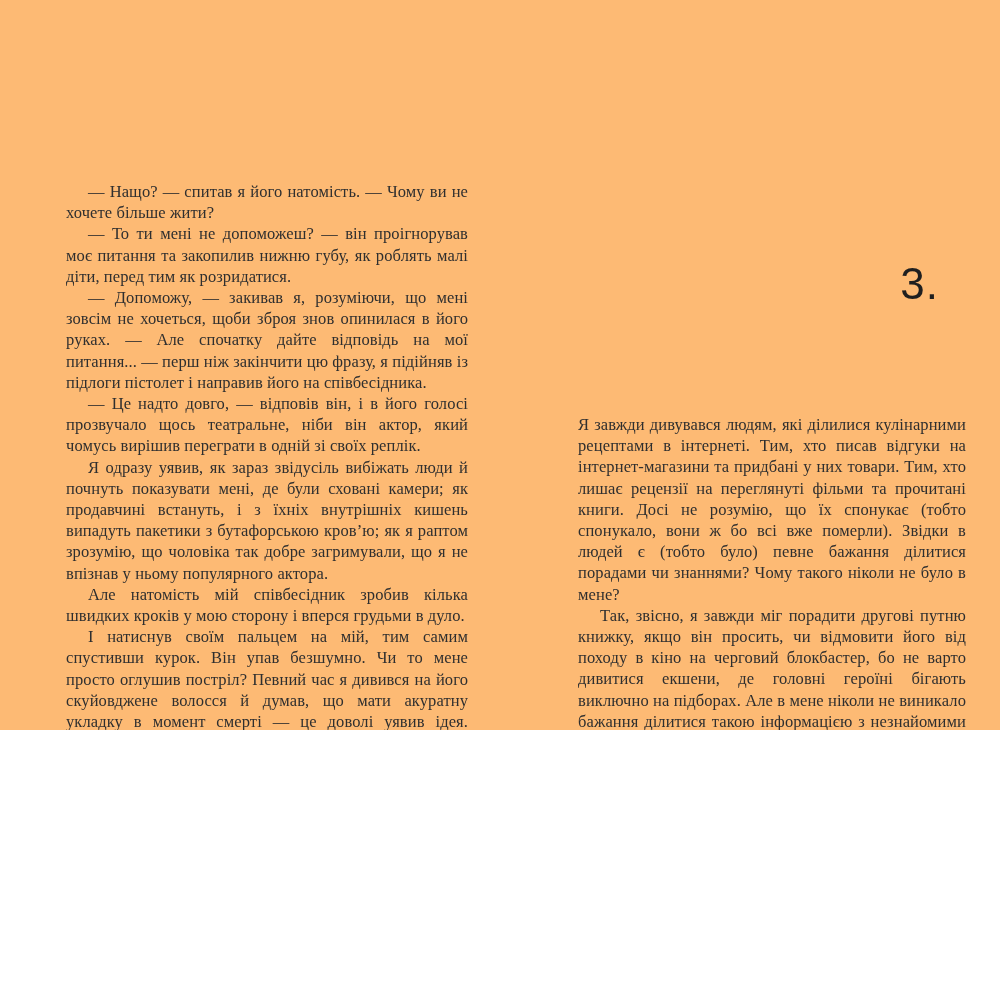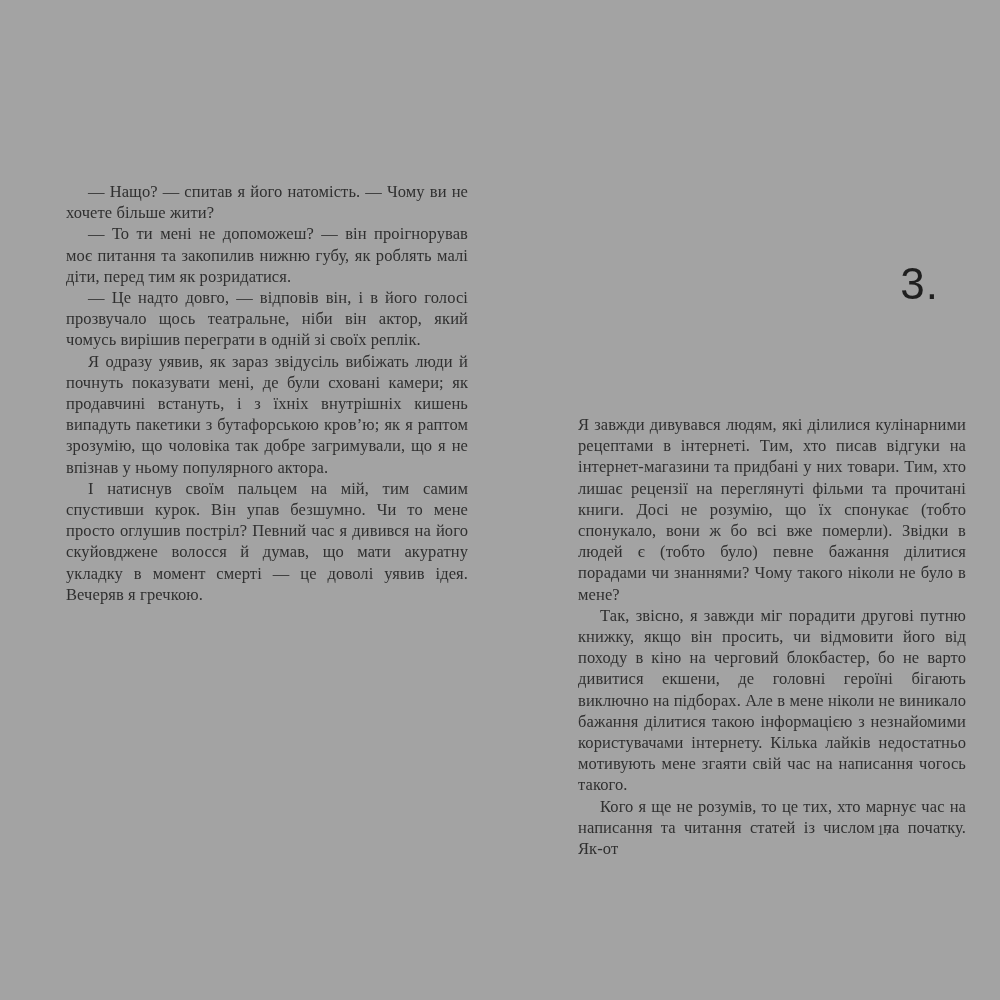--- a/index.html
+++ b/index.html
@@ -3,22 +3,22 @@
 <meta charset="utf-8">
 <style>
   html, body {
     margin: 0;
     padding: 0;
     background: #ffffff;
   }
   .spread {
     position: relative;
     width: 1000px;
-    height: 1000px;
-    background: #a3a3a3;
+    height: 730px;
+    background: #fdba74;
     overflow: hidden;
     font-family: "Liberation Serif", "DejaVu Serif", serif;
     color: #2f2f2f;
   }
   .text-column {
     position: absolute;
   }
   .left-column {
     left: 66px;
     top: 181px;
@@ -66,22 +66,24 @@
   }
 </style>
 </head>
 <body>
 
 <div class="spread">
 
   <div class="text-column left-column">
     <p class="para">— Нащо? — спитав я його натомість. — Чому ви не хочете більше жити?</p>
     <p class="para">— То ти мені не допоможеш? — він проігнорував моє питання та закопилив нижню губу, як роблять малі діти, перед тим як розридатися.</p>
+    <p class="para">— Допоможу, — закивав я, розуміючи, що мені зовсім не хочеться, щоби зброя знов опинилася в його руках. — Але спочатку дайте відповідь на мої питання... — перш ніж закінчити цю фразу, я підійняв із підлоги пістолет і направив його на співбесідника.</p>
     <p class="para">— Це надто довго, — відповів він, і в його голосі прозвучало щось театральне, ніби він актор, який чомусь вирішив переграти в одній зі своїх реплік.</p>
     <p class="para">Я одразу уявив, як зараз звідусіль вибіжать люди й почнуть показувати мені, де були сховані камери; як продавчині встануть, і з їхніх внутрішніх кишень випадуть пакетики з бутафорською кров’ю; як я раптом зрозумію, що чоловіка так добре загримували, що я не впізнав у ньому популярного актора.</p>
+    <p class="para">Але натомість мій співбесідник зробив кілька швидких кроків у мою сторону і вперся грудьми в дуло.</p>
     <p class="para">І натиснув своїм пальцем на мій, тим самим спустивши курок. Він упав безшумно. Чи то мене просто оглушив постріл? Певний час я дивився на його скуйовджене волосся й думав, що мати акуратну укладку в момент смерті — це доволі уявив ідея. Вечеряв я гречкою.</p>
   </div>
 
   <div class="chapter-number">3.</div>
 
   <div class="text-column right-column">
     <p class="para no-indent">Я завжди дивувався людям, які ділилися кулінарними рецептами в інтернеті. Тим, хто писав відгуки на інтернет-магазини та придбані у них товари. Тим, хто лишає рецензії на переглянуті фільми та прочитані книги. Досі не розумію, що їх спонукає (тобто спонукало, вони ж бо всі вже померли). Звідки в людей є (тобто було) певне бажання ділитися порадами чи знаннями? Чому такого ніколи не було в мене?</p>
     <p class="para">Так, звісно, я завжди міг порадити другові путню книжку, якщо він просить, чи відмовити його від походу в кіно на черговий блокбастер, бо не варто дивитися екшени, де головні героїні бігають виключно на підборах. Але в мене ніколи не виникало бажання ділитися такою інформацією з незнайомими користувачами інтернету. Кілька лайків недостатньо мотивують мене згаяти свій час на написання чогось такого.</p>
     <p class="para">Кого я ще не розумів, то це тих, хто марнує час на написання та читання статей із числом на початку. Як-от</p>
   </div>

